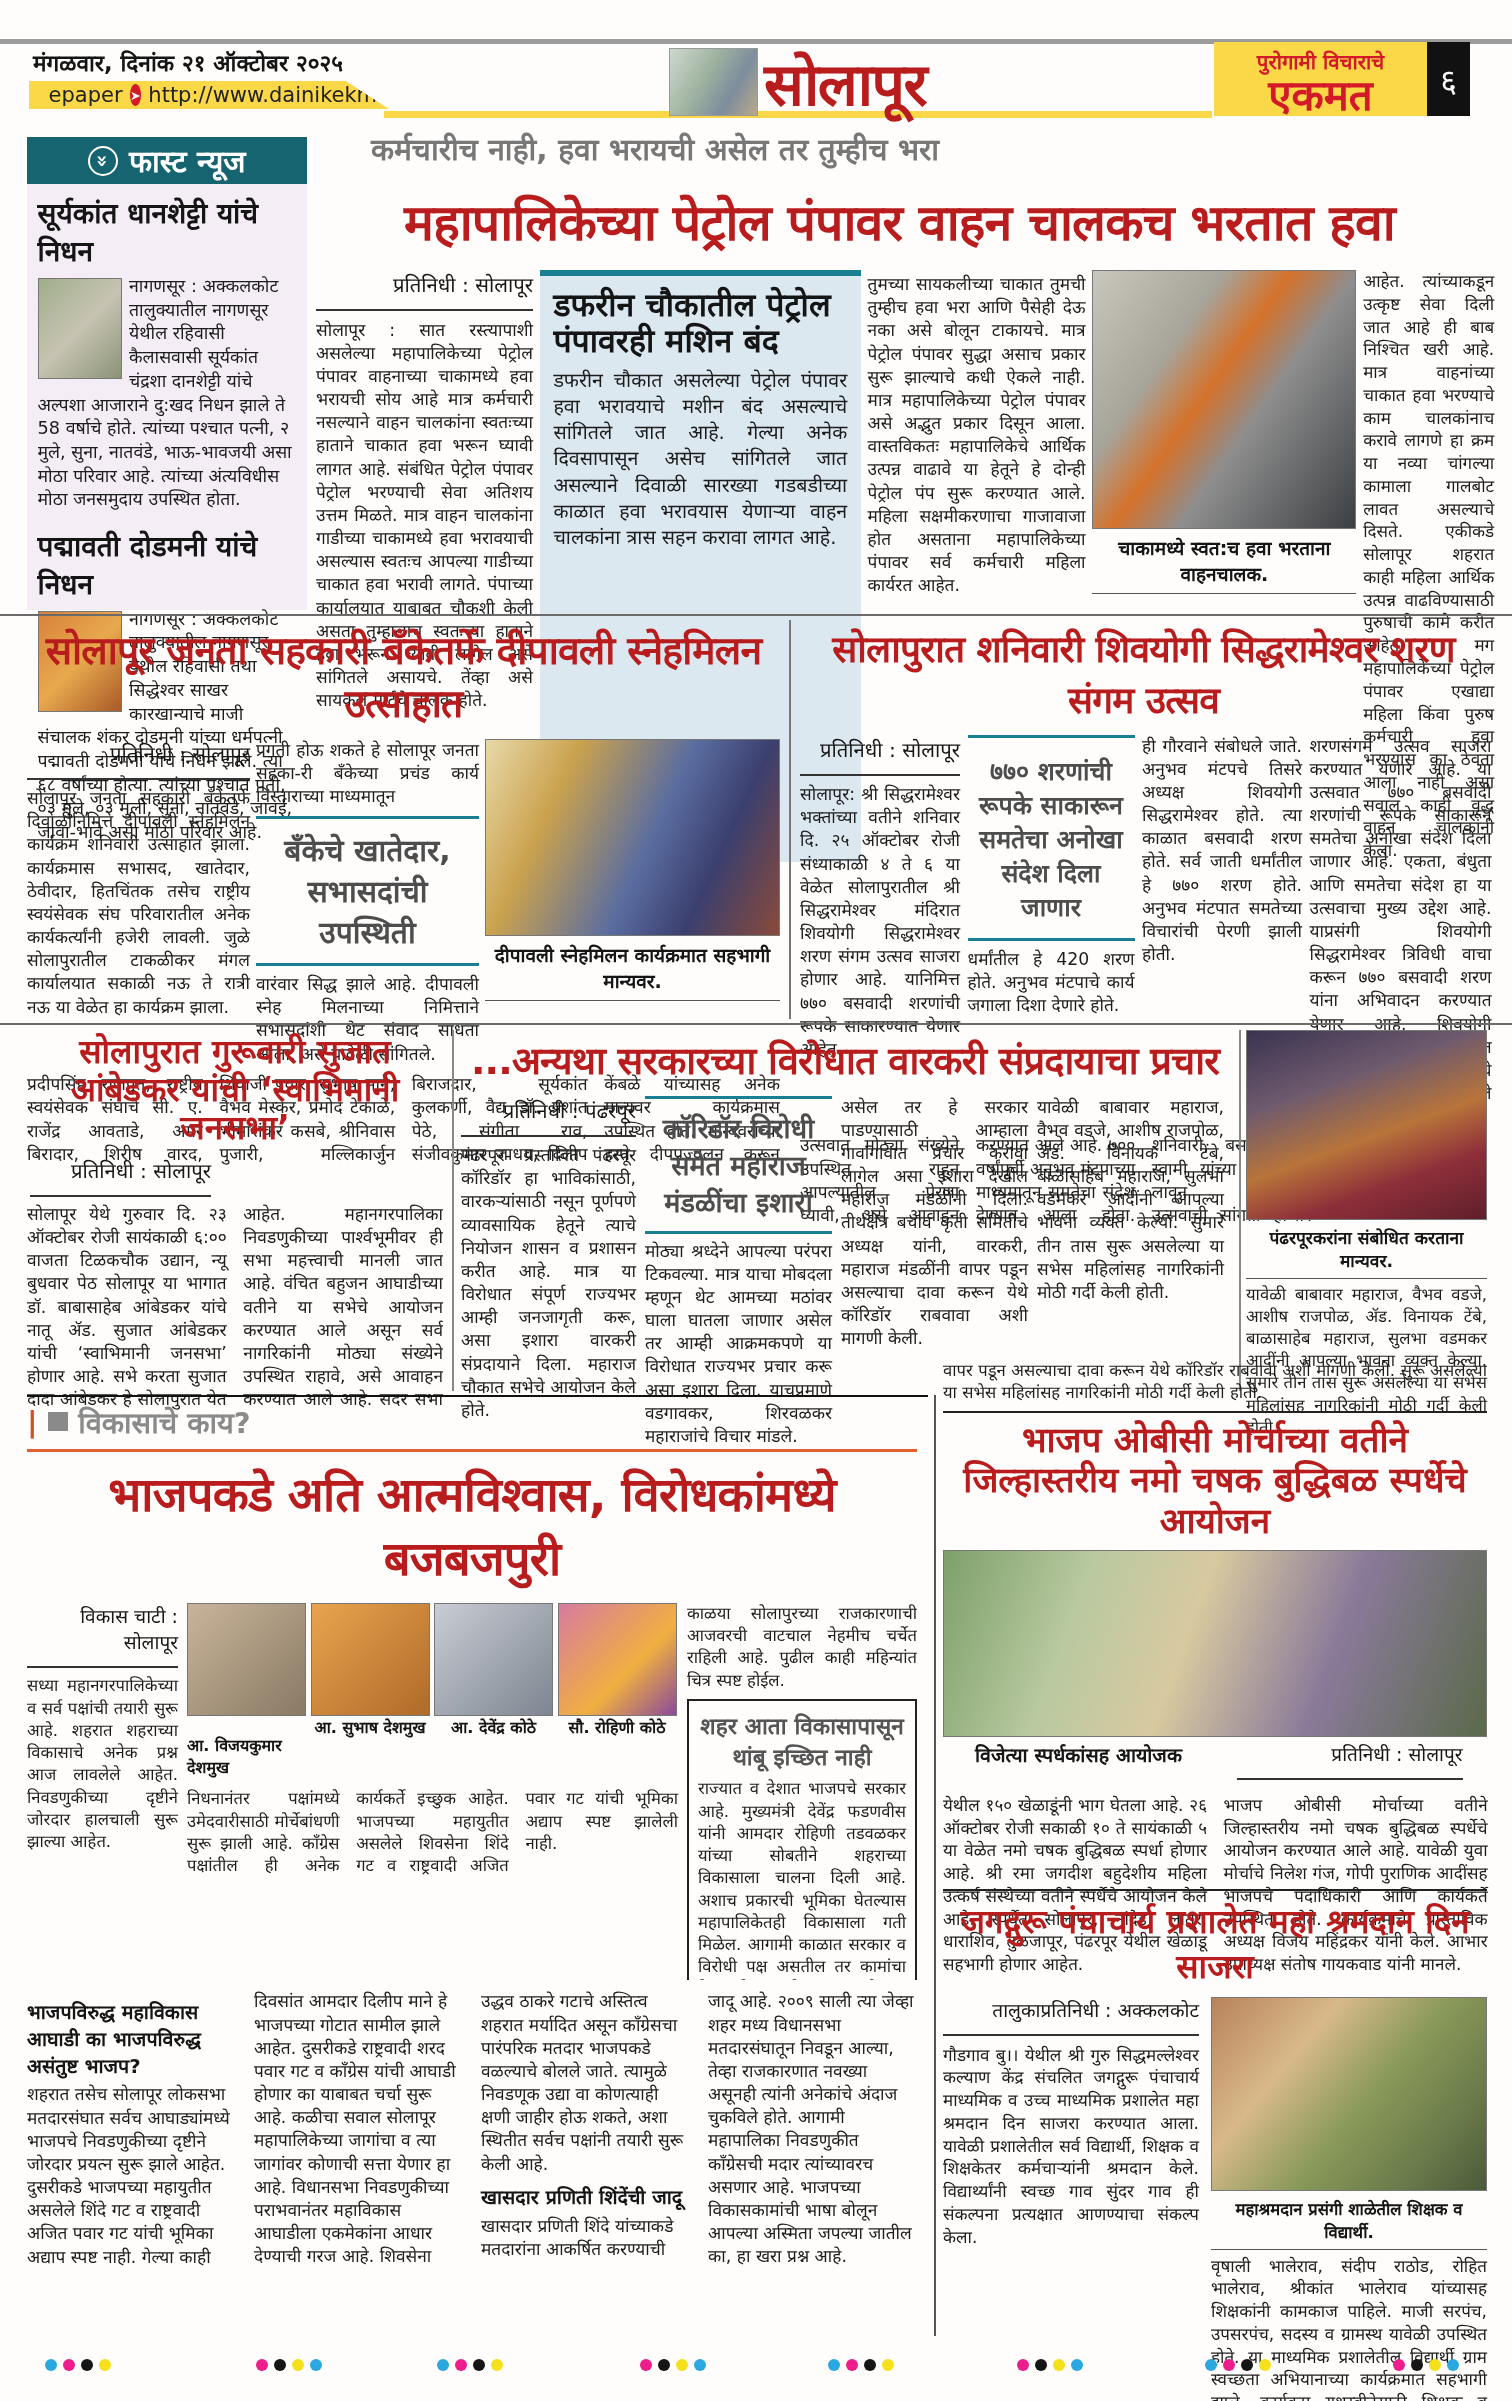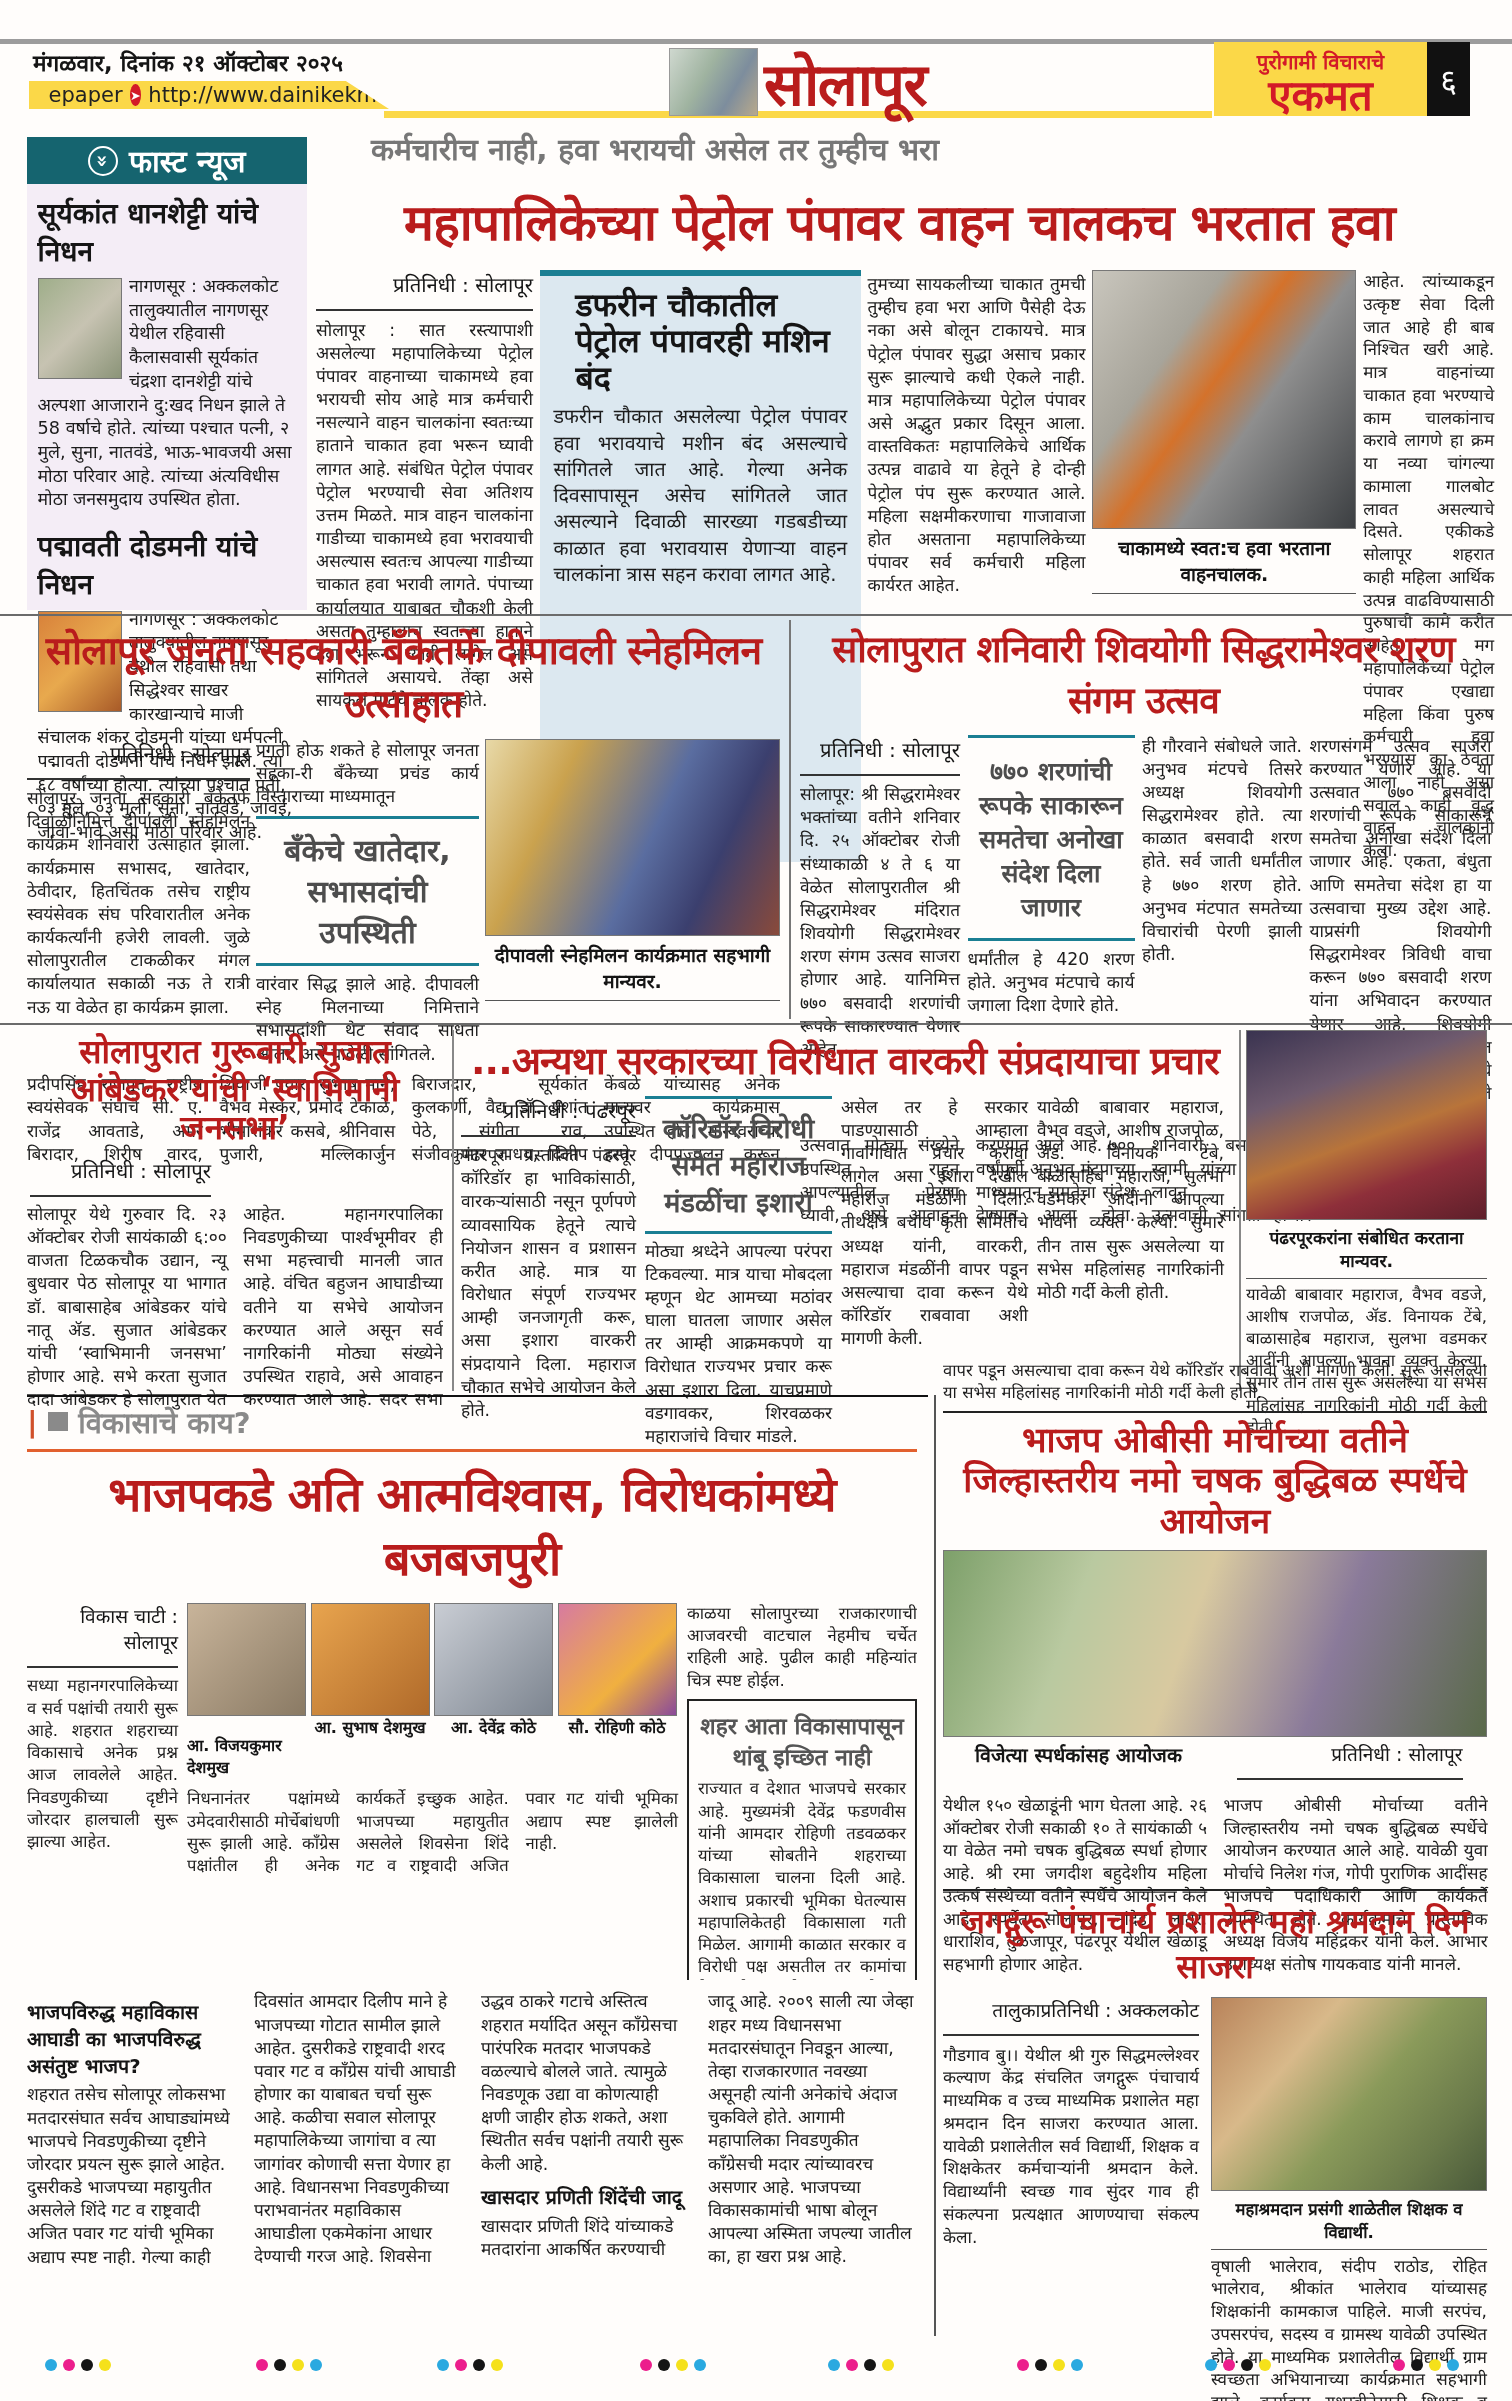--- a/index.html
+++ b/index.html
@@ -66,21 +66,21 @@
       </div>
     </div>
   </div>
 
   <div class="abs" style="left:316px;top:270px;width:1172px;height:340px;display:grid;grid-template-columns:217px 321px 218px 264px 131px;gap:6.8px;">
     <div>
       <div class="byline">प्रतिनिधी : सोलापूर</div>
       <div class="bodytext">सोलापूर : सात रस्त्यापाशी असलेल्या महापालिकेच्या पेट्रोल पंपावर वाहनाच्या चाकामध्ये हवा भरायची सोय आहे मात्र कर्मचारी नसल्याने वाहन चालकांना स्वतःच्या हाताने चाकात हवा भरून घ्यावी लागत आहे. संबंधित पेट्रोल पंपावर पेट्रोल भरण्याची सेवा अतिशय उत्तम मिळते. मात्र वाहन चालकांना गाडीच्या चाकामध्ये हवा भरावयाची असल्यास स्वतःच आपल्या गाडीच्या चाकात हवा भरावी लागते. पंपाच्या कार्यालयात याबाबत चौकशी केली असता तुम्हालाच स्वतःच्या हाताने हवा भरून घ्यावी लागेल असे सांगितले असायचे. तेंव्हा असे सायकल मार्टचे चालक होते.</div>
     </div>
     <div style="background:#dce8f0;border-top:6px solid #1b7f93;padding:10.5px 13.6px;">
-      <div style="font-size:32px;font-weight:900;line-height:1.15;margin-bottom:7.5px;margin-left:22px;">डफरीन चौकातील पेट्रोल पंपावरही मशिन बंद</div>
+      <div style="font-size:32px;font-weight:900;line-height:1.15;margin-bottom:7.5px;">डफरीन चौकातील पेट्रोल पंपावरही मशिन बंद</div>
       <div class="bodytext" style="font-size:19.6px;">डफरीन चौकात असलेल्या पेट्रोल पंपावर हवा भरावयाचे मशीन बंद असल्याचे सांगितले जात आहे. गेल्या अनेक दिवसापासून असेच सांगितले जात असल्याने दिवाळी सारख्या गडबडीच्या काळात हवा भरावयास येणाऱ्या वाहन चालकांना त्रास सहन करावा लागत आहे.</div>
     </div>
     <div class="bodytext" style="padding-top:3px;">तुमच्या सायकलीच्या चाकात तुमची तुम्हीच हवा भरा आणि पैसेही देऊ नका असे बोलून टाकायचे. मात्र पेट्रोल पंपावर सुद्धा असाच प्रकार सुरू झाल्याचे कधी ऐकले नाही. मात्र महापालिकेच्या पेट्रोल पंपावर असे अद्भुत प्रकार दिसून आला. वास्तविकतः महापालिकेचे आर्थिक उत्पन्न वाढावे या हेतूने हे दोन्ही पेट्रोल पंप सुरू करण्यात आले. महिला सक्षमीकरणाचा गाजावाजा होत असताना महापालिकेच्या पंपावर सर्व कर्मचारी महिला कार्यरत आहेत.</div>
     <div>
       <div class="photo" style="width:264px;height:259px;background:linear-gradient(125deg,#c9c6bd 0%,#a7a49a 30%,#d4722b 45%,#8e8e8e 60%,#3c3f42 100%);"></div>
       <div class="caption">चाकामध्ये स्वत:च हवा भरताना वाहनचालक.</div>
     </div>
     <div class="bodytext" style="font-size:17px;">आहेत. त्यांच्याकडून उत्कृष्ट सेवा दिली जात आहे ही बाब निश्चित खरी आहे. मात्र वाहनांच्या चाकात हवा भरण्याचे काम चालकांनाच करावे लागणे हा क्रम या नव्या चांगल्या कामाला गालबोट लावत असल्याचे दिसते. एकीकडे सोलापूर शहरात काही महिला आर्थिक उत्पन्न वाढविण्यासाठी पुरुषांची कामे करीत आहेत. मग महापालिकेच्या पेट्रोल पंपावर एखाद्या महिला किंवा पुरुष कर्मचारी हवा भरण्यास का ठेवता आला नाही असा सवाल काही वृद्ध वाहन चालकांनी केला.</div>
   </div>
 

